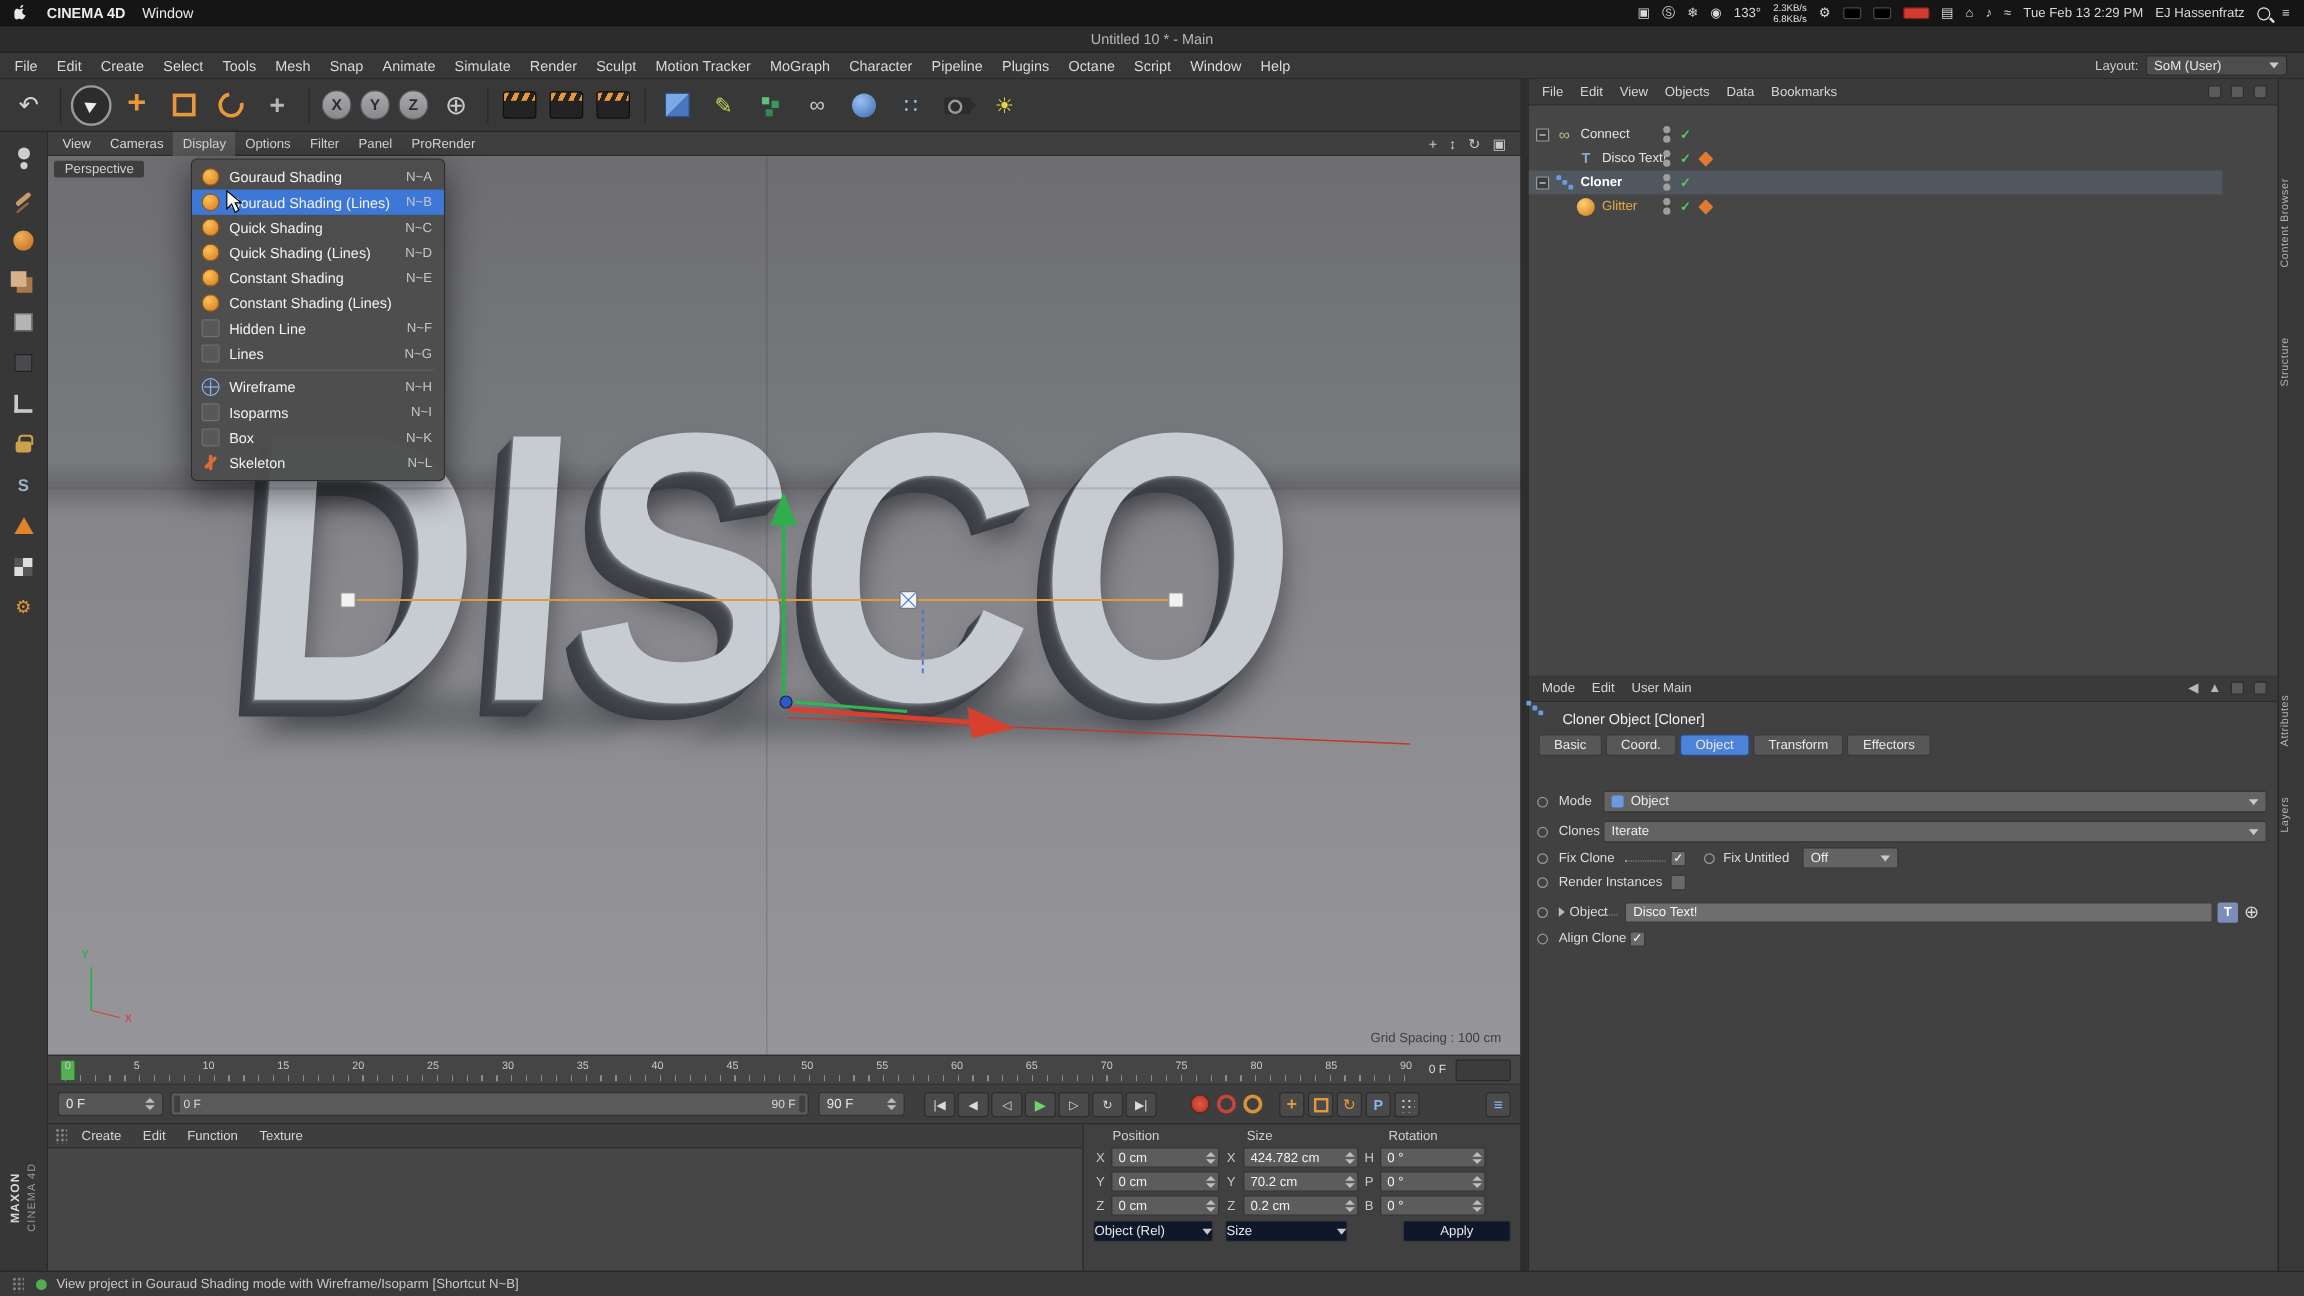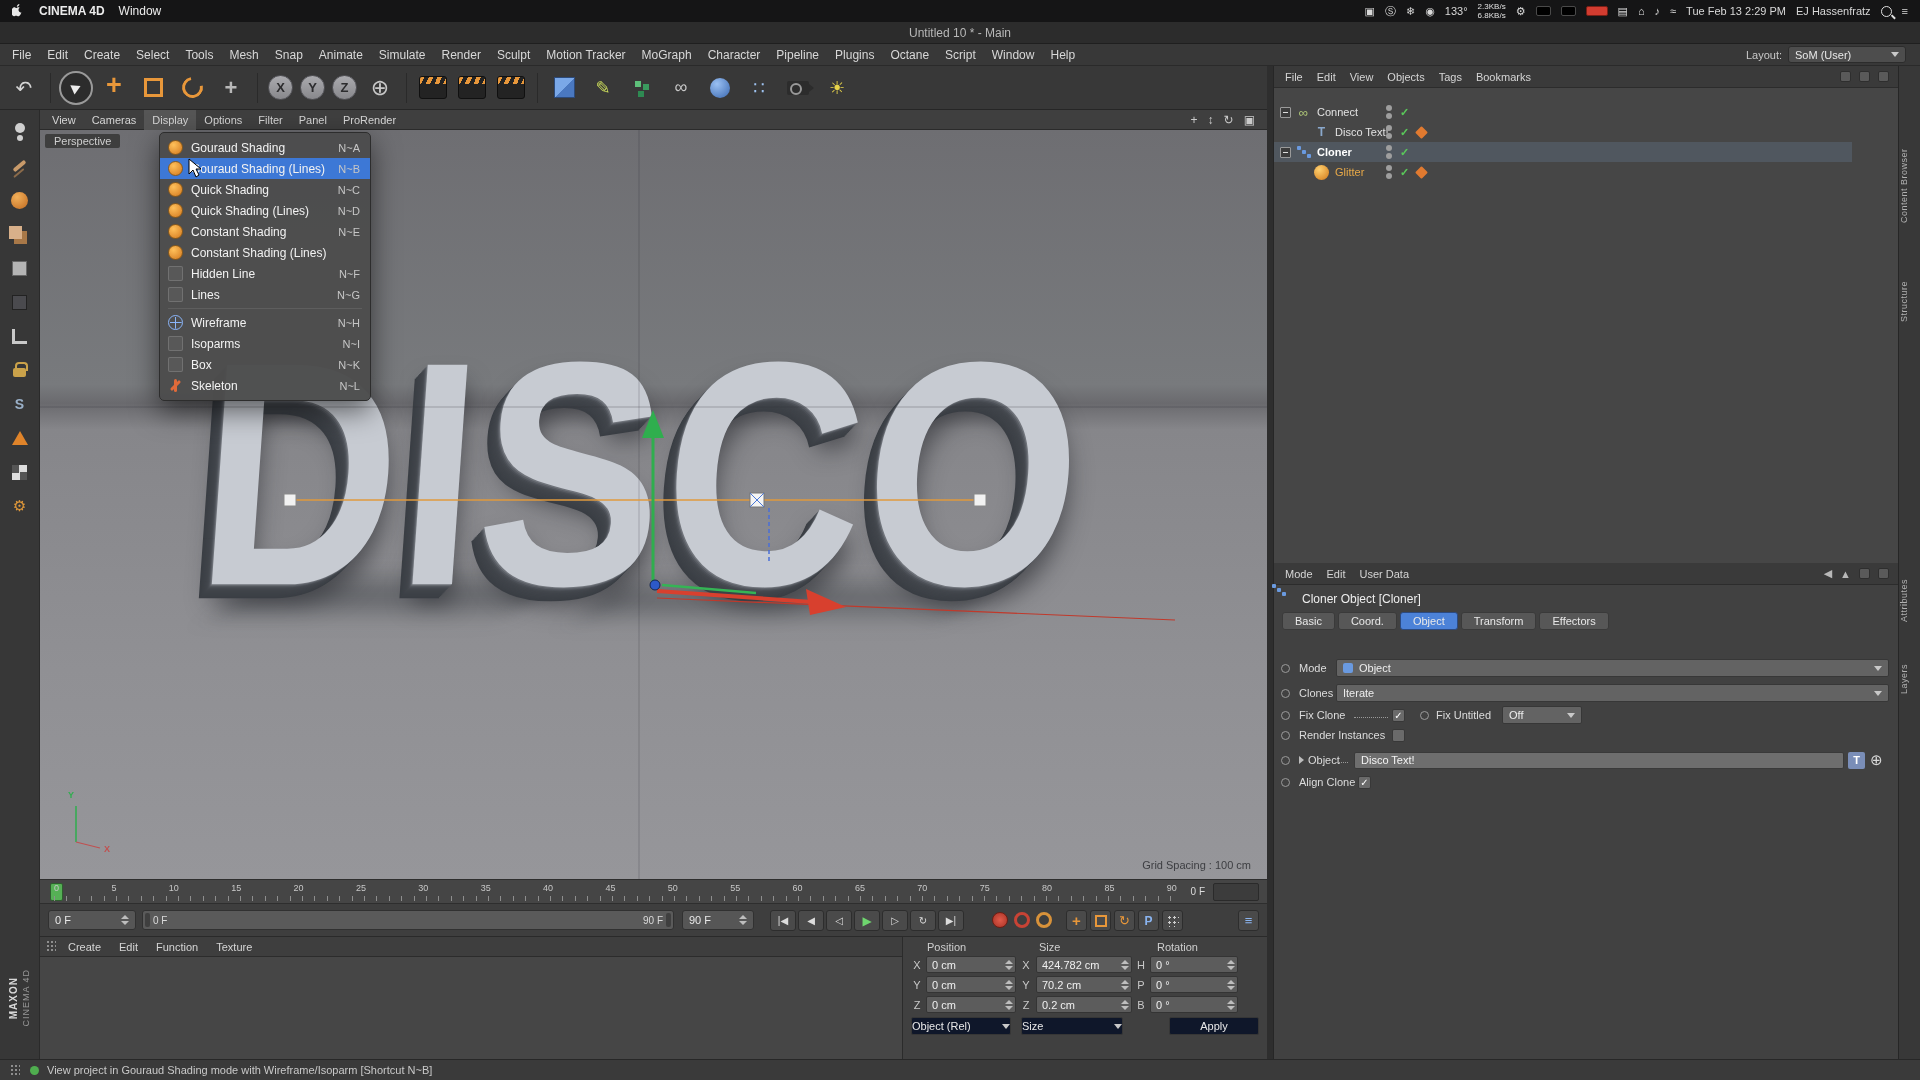--- a/index.html
+++ b/index.html
@@ -667,21 +667,21 @@
   </div>
 
   <div id="vdivider"></div>
   <div id="rightpanel">
 
     <div class="pmenubar" style="top:0;">
       <span class="pitem">File</span>
       <span class="pitem">Edit</span>
       <span class="pitem">View</span>
       <span class="pitem">Objects</span>
-      <span class="pitem">Tags</span>
+      <span class="pitem">Data</span>
       <span class="pitem">Bookmarks</span>
       <div class="pm-right">
         <span class="mini"></span>
         <span class="mini"></span>
         <span class="mini"></span>
       </div>
     </div>
     <div id="omtree">
       <div class="orow" style="top:14px; padding-left:6px;">
         <span class="oexp"></span>
@@ -719,21 +719,21 @@
             <span class="vdots"></span>
             <span class="ocheck"></span>
             <span class="otag"></span>
           </span>
       </div>
     </div>
 
     <div class="pmenubar" style="top:497px;">
       <span class="pitem">Mode</span>
       <span class="pitem">Edit</span>
-      <span class="pitem">User Data</span>
+      <span class="pitem">User Main</span>
       <div class="pm-right">
         <span>◀</span>
         <span>▲</span>
         <span class="mini"></span>
         <span class="mini"></span>
       </div>
     </div>
     <div class="arow" style="top:523px;">
       <span class="atitleic oi-cloner"></span>
       <span style="font-size:12px; color:#eeeeee;">Cloner Object [Cloner]</span>

